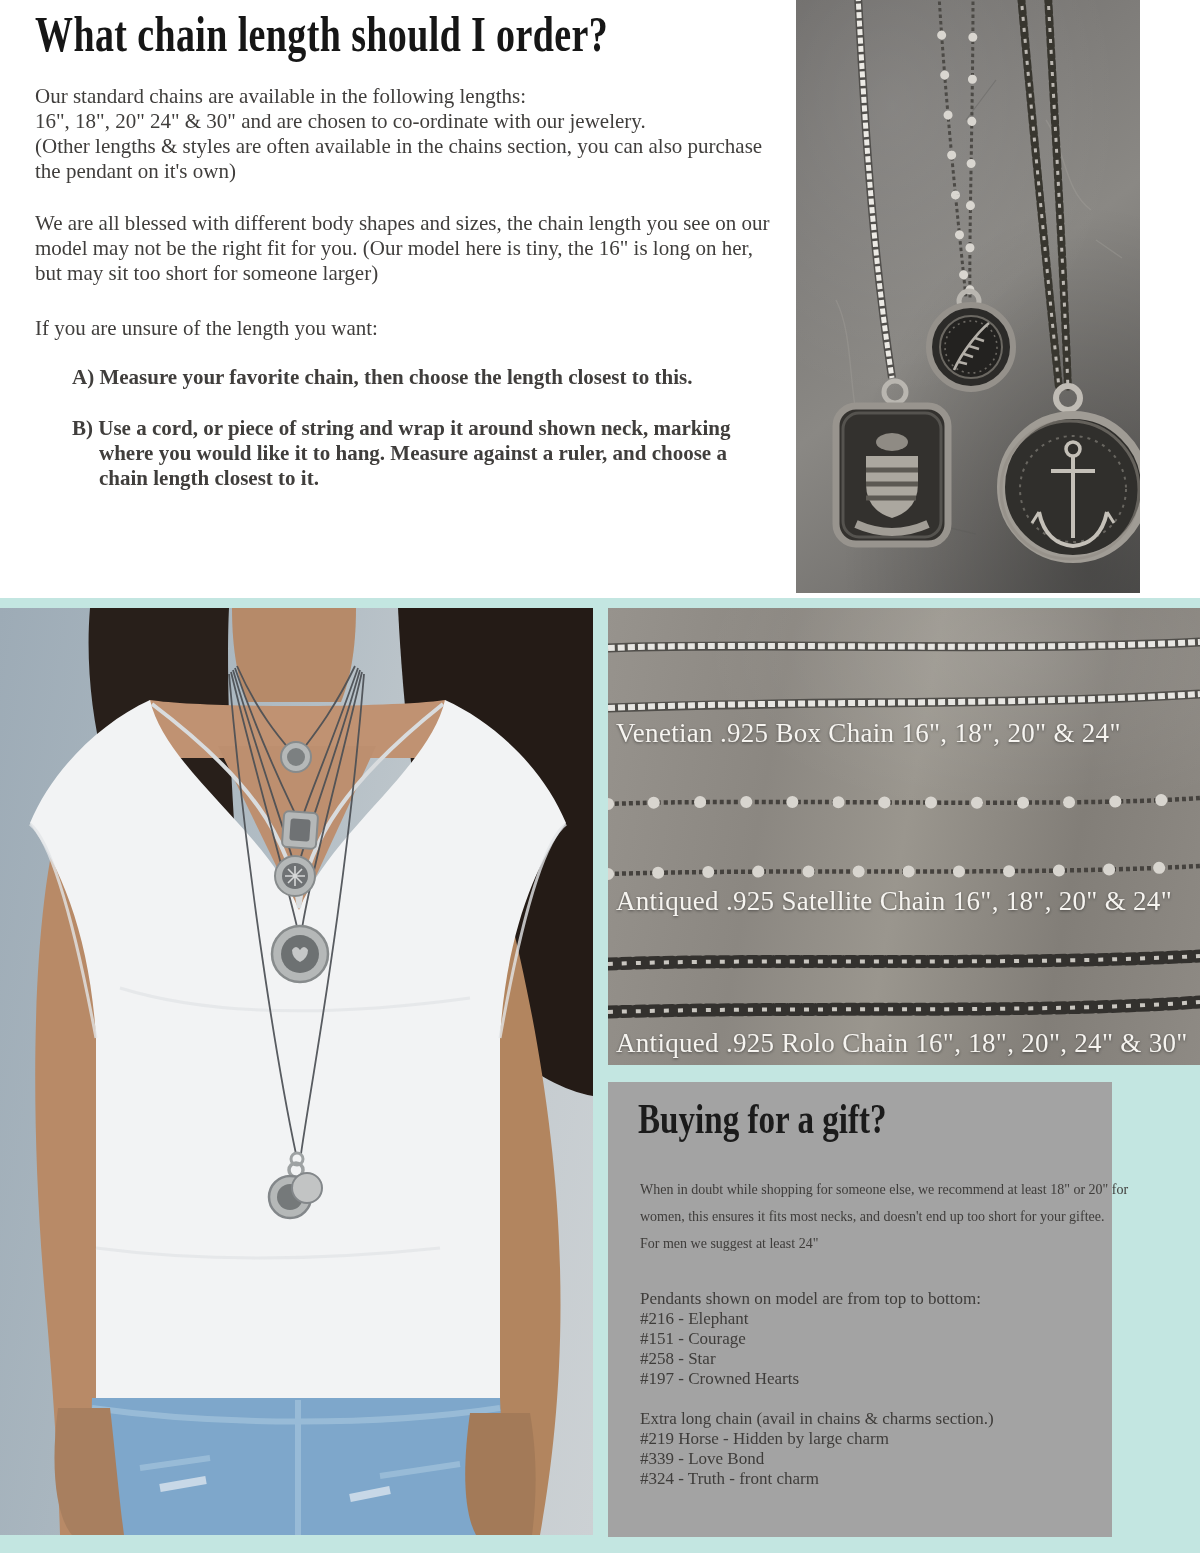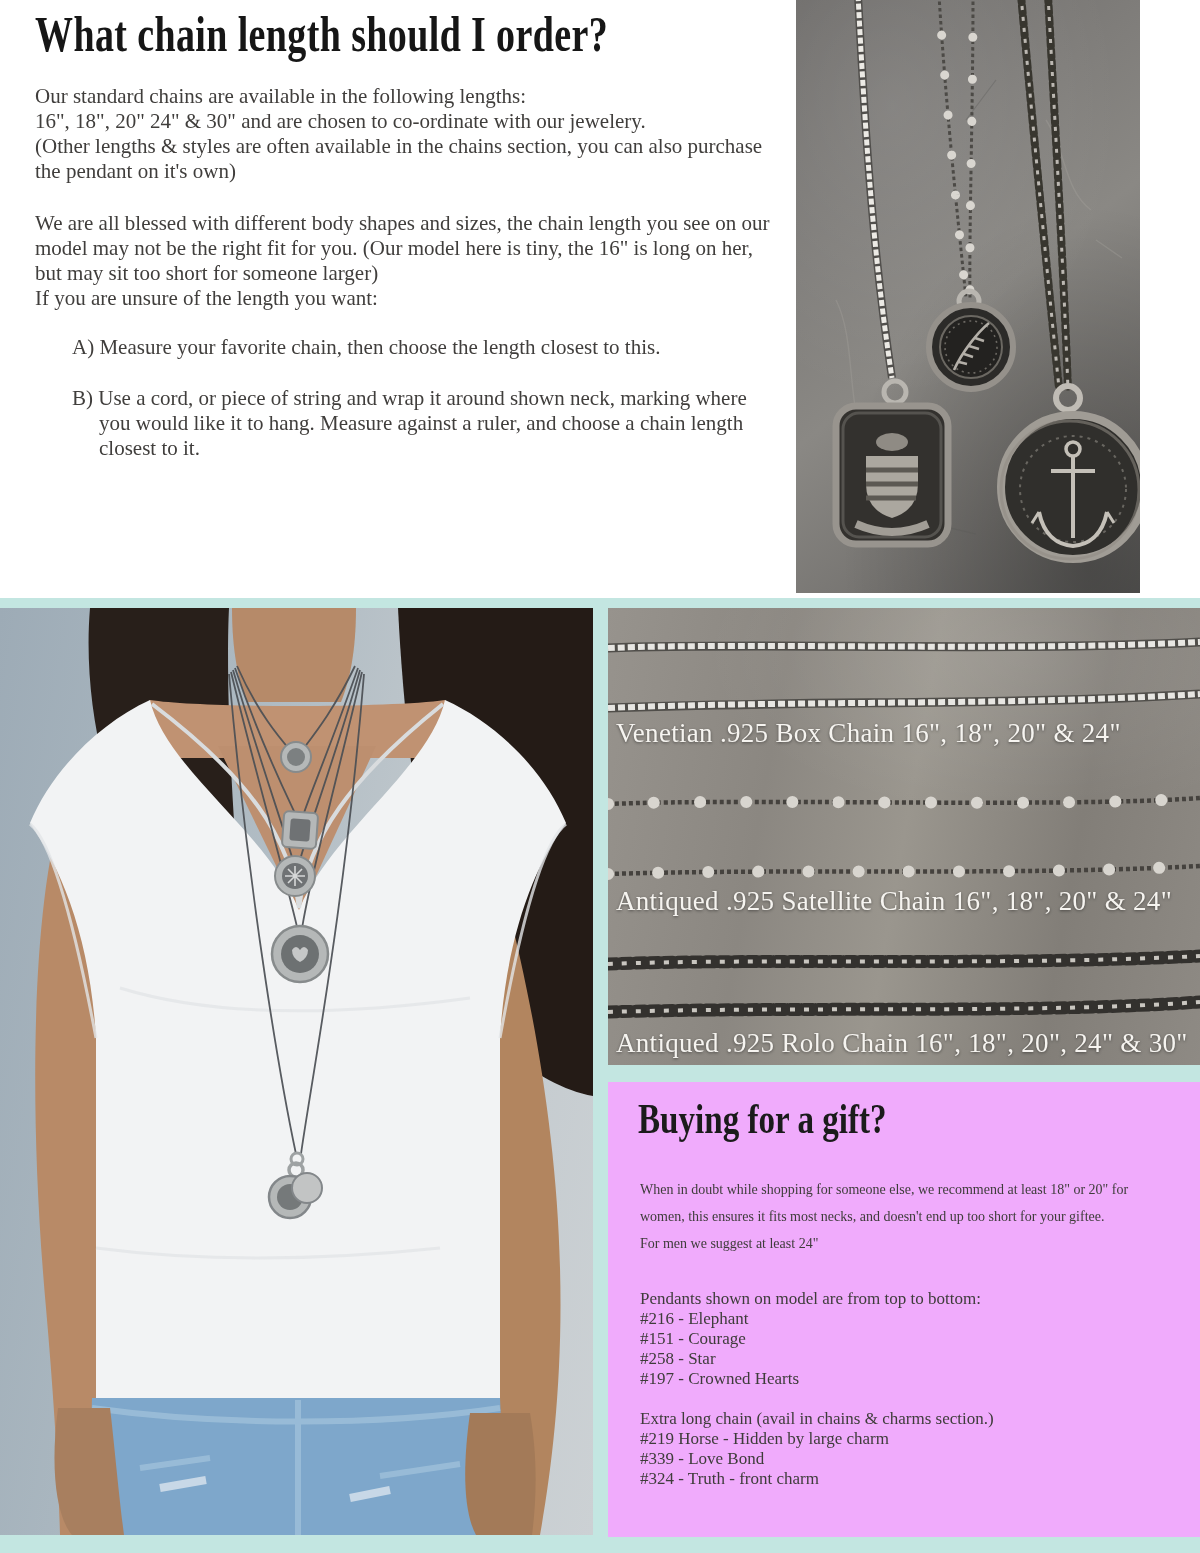--- a/index.html
+++ b/index.html
@@ -7,22 +7,22 @@
         font-family:"Liberation Serif","DejaVu Serif",serif;}
 
   
   .intro{position:absolute;left:35px;top:6px;width:748px;}
   .intro h1{margin:0;font-size:50px;line-height:1.12;font-weight:700;color:#161616;
             white-space:nowrap;transform:scaleX(.76);transform-origin:0 50%;letter-spacing:.5px;}
   .body{font-size:21px;line-height:25px;color:#403e3c;margin:0;}
   .pre{white-space:pre-line;}
   .p1{margin-top:22px;}
   .p2{margin-top:27px;}
-  .p3{}
-  .option{margin-left:37px;padding-left:27px;text-indent:-27px;width:660px;}
+  .p3{margin-top:30px;}
+  .option{margin-left:37px;padding-left:27px;text-indent:-27px;width:660px;font-weight:bold;}
   .oa{margin-top:24px;}
   .ob{margin-top:26px;}
 
   
   .pendants-photo{position:absolute;left:796px;top:0;width:344px;height:593px;overflow:hidden;
     background:
       radial-gradient(120% 90% at 28% 18%, rgba(255,255,255,.10), rgba(0,0,0,0) 55%),
       radial-gradient(130% 110% at 85% 95%, rgba(0,0,0,.28), rgba(0,0,0,0) 55%),
       linear-gradient(142deg,#6d6b69 0%,#7f7d7a 32%,#8a8884 52%,#74726f 78%,#5f5e5c 100%);}
   .pendants-photo svg{display:block;}
@@ -42,21 +42,21 @@
       radial-gradient(90% 60% at 70% 10%, rgba(255,255,255,.10), rgba(0,0,0,0) 60%),
       linear-gradient(100deg,#97938d 0%,#8b8781 28%,#9a968e 50%,#827e78 76%,#8e8a84 100%);}
   .chains-photo svg{position:absolute;left:0;top:0;}
   .chain-label{position:absolute;left:8px;font-size:27px;color:#f6f4f0;letter-spacing:.3px;
     text-shadow:0 1px 3px rgba(0,0,0,.45);}
   .cl1{top:110px;}
   .cl2{top:278px;}
   .cl3{top:420px;}
 
   
-  .gift-panel{position:relative;width:592px;height:455px;background:#f0abfc;}
+  .gift-panel{position:relative;width:504px;height:455px;background:#a3a3a3;}
   .gift-panel h2{margin:0 0 0 30px;padding-top:12px;font-size:43px;line-height:1.15;font-weight:700;
     color:#1b1b1b;white-space:nowrap;transform:scaleX(.77);transform-origin:0 50%;}
   .gift-body{margin:33px 0 0 32px;width:508px;font-size:14px;line-height:27px;color:#3e3c3a;}
   .pendant-list{margin:32px 0 0 32px;width:508px;font-size:17px;line-height:20px;color:#3e3c3a;}
 </style>
 </head>
 <body>
 
 <div class="page">
 

